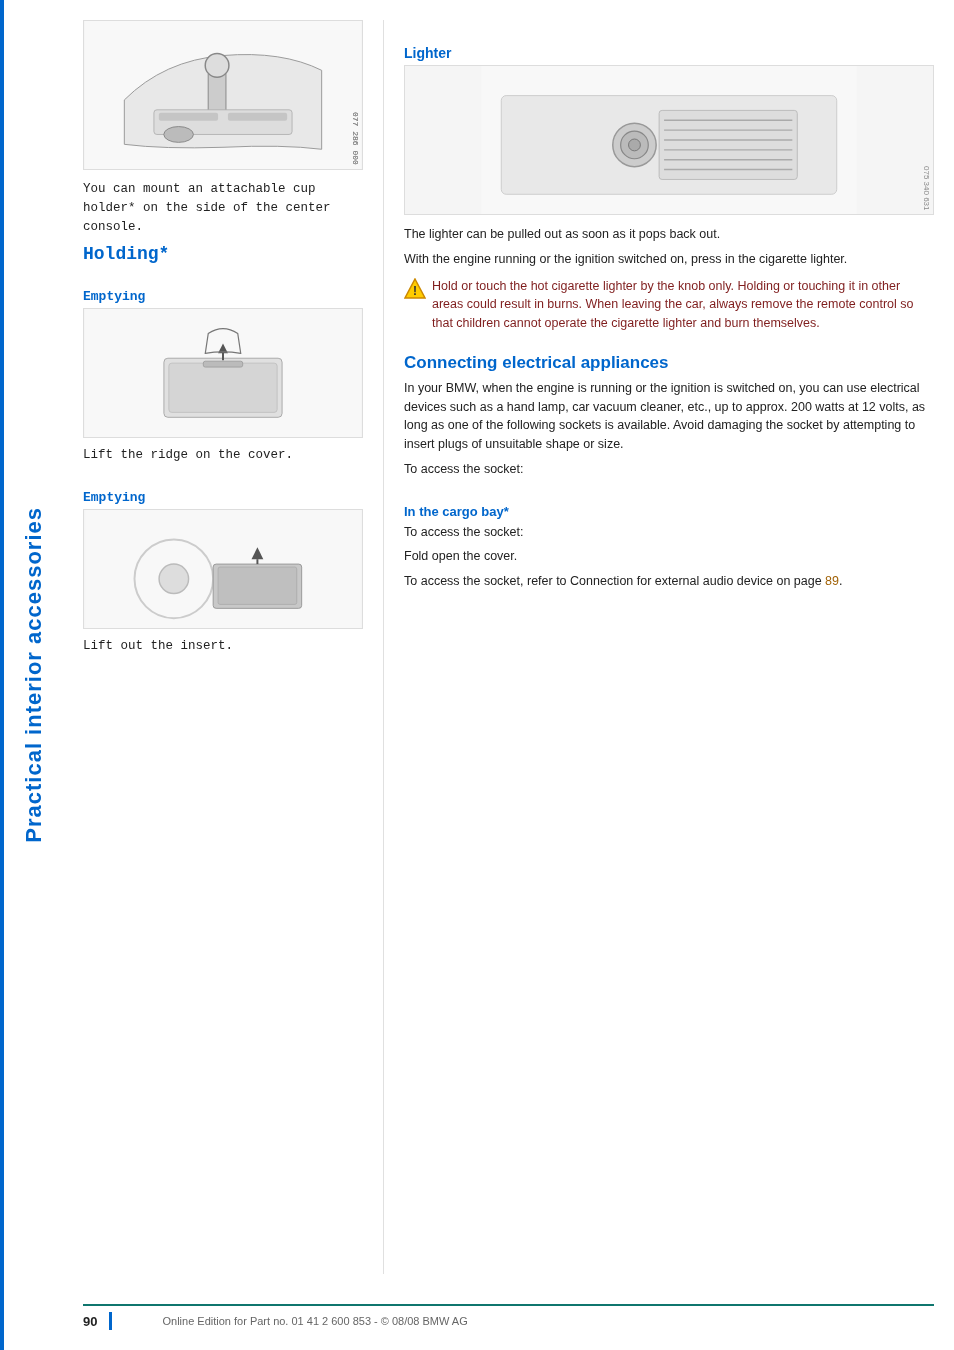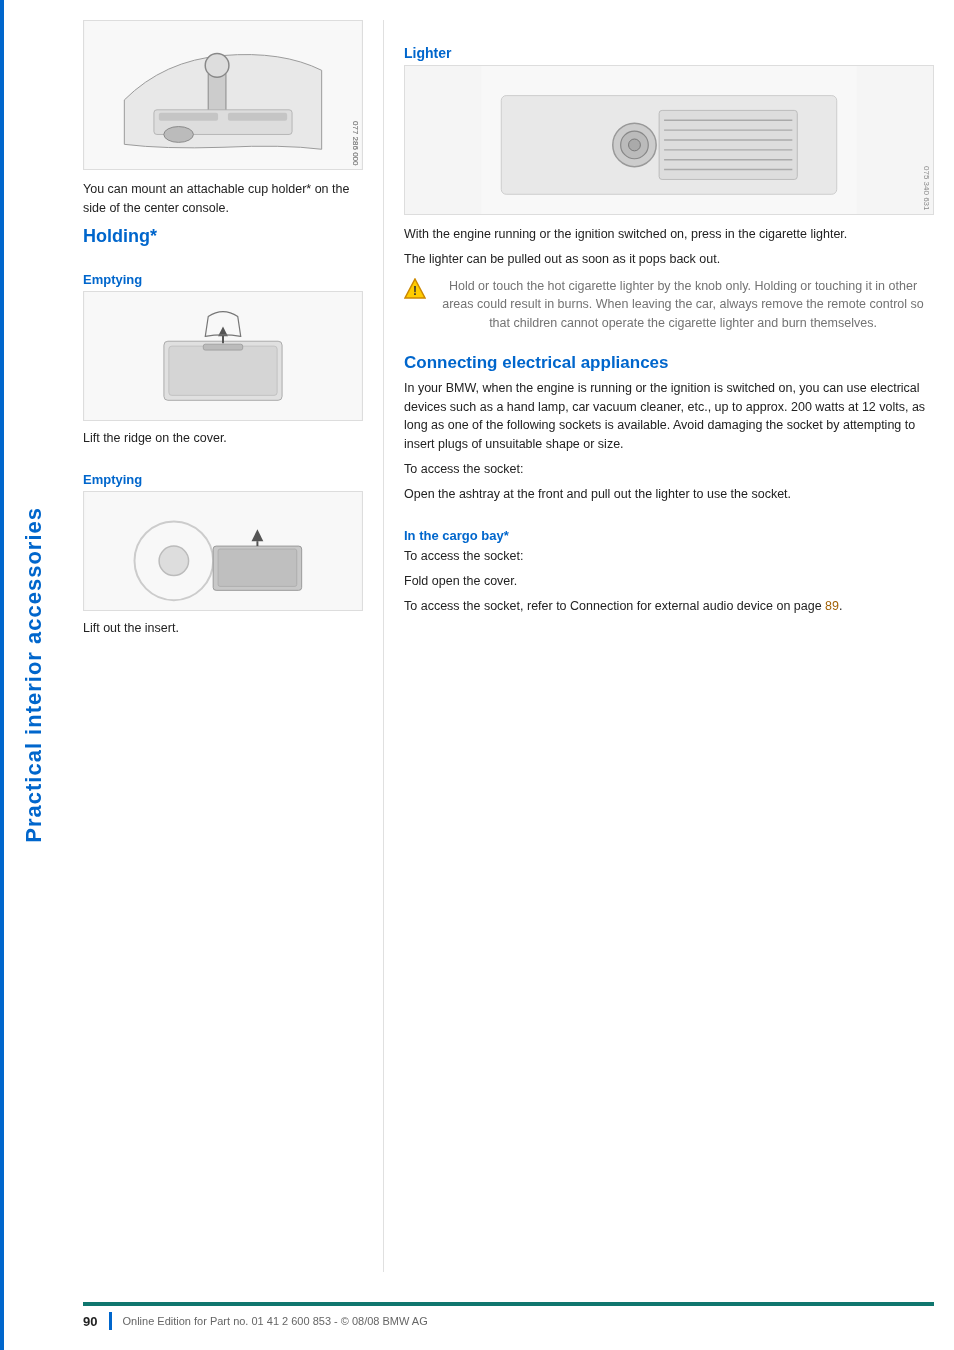--- a/index.html
+++ b/index.html
@@ -64,20 +64,21 @@
     
     .two-col {
       display: flex;
       gap: 20px;
       flex: 1;
     }
 
     .left-col {
       width: 280px;
       flex-shrink: 0;
+      font-family: Liberation Mono, monospace;
     }
 
     .right-col {
       flex: 1;
     }
 
     
     .doc-image {
       width: 100%;
       border: 1px solid #ddd;
@@ -145,50 +146,50 @@
     .warning-icon {
       width: 22px;
       height: 22px;
       flex-shrink: 0;
       margin-top: 1px;
     }
 
     .warning-text {
       font-size: 12.5px;
       line-height: 1.5;
-      color: #737373;
-      text-align: center;
+      color: #7f1d1d;
     }
 
     
     .page-footer {
       display: flex;
       align-items: center;
       margin-top: 30px;
-      border-top: 4px solid #0f766e;
+      border-top: 2px solid #0f766e;
       padding-top: 6px;
     }
 
     .page-number {
       font-size: 13px;
       font-weight: bold;
       color: #222;
       margin-right: 12px;
     }
 
     .footer-line {
       width: 3px;
       height: 18px;
       background: #0066cc;
       margin-right: 10px;
     }
 
     .footer-text {
       font-size: 11px;
       color: #666;
+      margin-left: 40px;
     }
 
     
     .img-side-label {
       position: absolute;
       right: 2px;
       bottom: 4px;
       font-size: 8px;
       color: #888;
       writing-mode: vertical-rl;
@@ -310,37 +311,36 @@
             <line x1="185" y1="105" x2="315" y2="105" stroke="#aaa" stroke-width="1.5"></line>
 
             <circle cx="155" cy="80" r="22" fill="#ccc" stroke="#999" stroke-width="1.5"></circle>
             <circle cx="155" cy="80" r="14" fill="#bbb" stroke="#888" stroke-width="1.2"></circle>
             <circle cx="155" cy="80" r="6" fill="#aaa" stroke="#777" stroke-width="1"></circle>
 
           </svg>
           <div class="img-side-label">075 340 631</div>
         </div>
 
+        <p class="body-text">The lighter can be pulled out as soon as it pops back out.</p>
         <p class="body-text">With the engine running or the ignition switched on, press in the cigarette lighter.</p>
-        <p class="body-text">The lighter can be pulled out as soon as it pops back out.</p>
 
         <div class="warning-box">
           <svg class="warning-icon" viewBox="0 0 22 22" xmlns="http://www.w3.org/2000/svg">
             <polygon points="11,1 21,20 1,20" fill="#ffcc00" stroke="#cc8800" stroke-width="1.5"></polygon>
             <text x="11" y="17" text-anchor="middle" font-size="12" font-weight="bold" fill="#333">!</text>
           </svg>
           <p class="warning-text">Hold or touch the hot cigarette lighter by the knob only. Holding or touching it in other areas could result in burns. When leaving the car, always remove the remote control so that children cannot operate the cigarette lighter and burn themselves.</p>
         </div>
 
         <h2 class="section-title" style="font-size:17px; margin-top:20px;">Connecting electrical appliances</h2>
 
         <p class="body-text">In your BMW, when the engine is running or the ignition is switched on, you can use electrical devices such as a hand lamp, car vacuum cleaner, etc., up to approx. 200 watts at 12 volts, as long as one of the following sockets is available. Avoid damaging the socket by attempting to insert plugs of unsuitable shape or size.</p>
 
         <p class="body-text">To access the socket:</p>
-        <p class="body-text">Open the ashtray at the front and pull out the lighter to use the socket.</p>
 
         <h3 class="subsection-title">In the cargo bay*</h3>
         <p class="body-text">To access the socket:</p>
         <p class="body-text">Fold open the cover.</p>
 
         <p class="body-text">To access the socket, refer to Connection for external audio device on page <a href="#">89</a>.</p>
 
       </div>
     </div>
 

